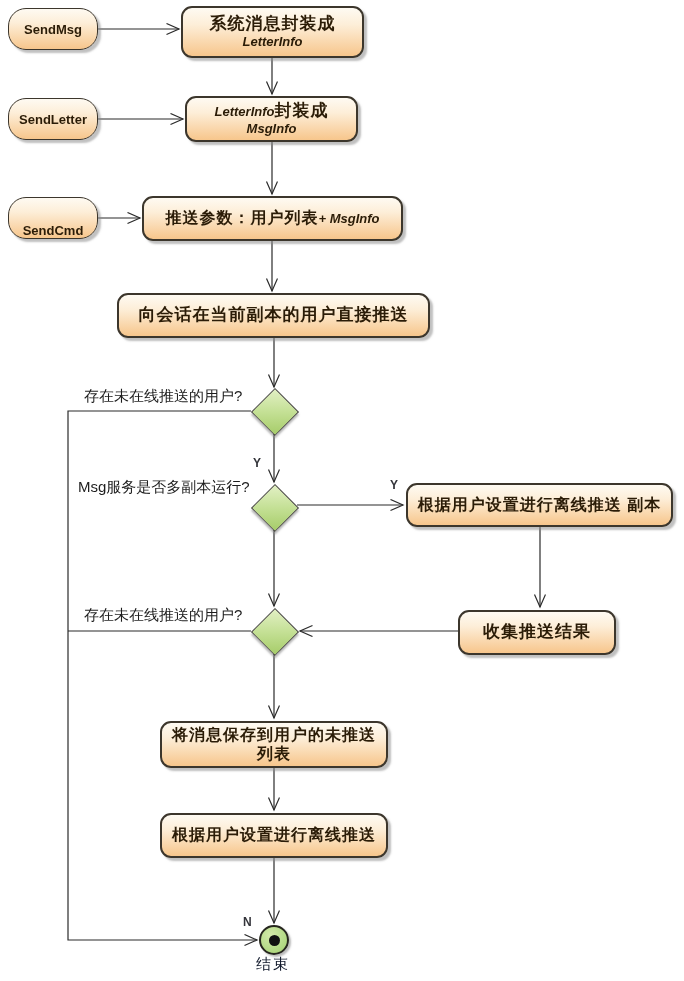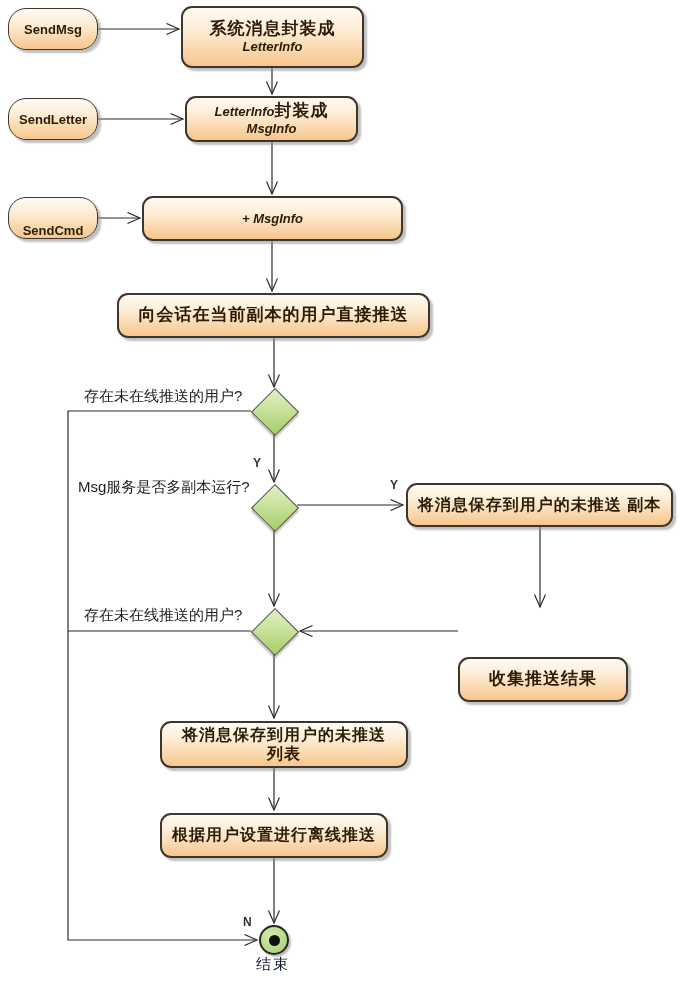--- a/index.html
+++ b/index.html
@@ -113,52 +113,53 @@
   <div class="node trigger" style="left:8px;top:8px;width:90px;height:42px;">
     <span>SendMsg</span>
   </div>
   <div class="node trigger" style="left:8px;top:98px;width:90px;height:42px;">
     <span>SendLetter</span>
   </div>
   <div class="node trigger" style="left:8px;top:197px;width:90px;height:42px;justify-content:flex-end;">
     <span>SendCmd</span>
   </div>
 
-  <div class="node activity" style="left:181px;top:6px;width:183px;height:62px;">
+  <div class="node activity" style="left:181px;top:6px;width:183px;height:52px;">
     <span class="txt-cn-lg">系统消息封装成</span>
     <span class="txt-latin">LetterInfo</span>
   </div>
 
   <div class="node activity" style="left:185px;top:96px;width:173px;height:46px;">
     <span class="mixline">
       <span class="txt-latin">LetterInfo</span>
       <span class="txt-cn-lg">封装成</span>
     </span>
     <span class="txt-latin">MsgInfo</span>
   </div>
 
   <div class="node activity" style="left:142px;top:196px;width:261px;height:45px;">
     <span class="mixline">
+      <span class="txt-cn-md">推送参数：用户列表</span>
       <span class="txt-latin">+ MsgInfo</span>
     </span>
   </div>
 
   <div class="node activity" style="left:117px;top:293px;width:313px;height:45px;">
     <span class="txt-cn-lg">向会话在当前副本的用户直接推送</span>
   </div>
 
   <div class="node activity" style="left:406px;top:483px;width:267px;height:44px;">
-    <span class="txt-cn-md">将消息保存到用户的未推送 副本</span>
+    <span class="txt-cn-md">根据用户设置进行离线推送 副本</span>
   </div>
 
-  <div class="node activity" style="left:458px;top:610px;width:170px;height:45px;margin-top:47px;">
+  <div class="node activity" style="left:458px;top:610px;width:158px;height:45px;">
     <span class="txt-cn-lg">收集推送结果</span>
   </div>
 
-  <div class="node activity" style="left:160px;top:721px;width:248px;height:47px;">
+  <div class="node activity" style="left:160px;top:721px;width:228px;height:47px;">
     <span class="txt-cn-md">将消息保存到用户的未推送</span>
     <span class="txt-cn-md">列表</span>
   </div>
 
   <div class="node activity" style="left:160px;top:813px;width:228px;height:45px;">
     <span class="txt-cn-md">根据用户设置进行离线推送</span>
   </div>
 
   <div class="decision" style="left:258px;top:395px;"></div>
   <div class="decision" style="left:258px;top:491px;"></div>

